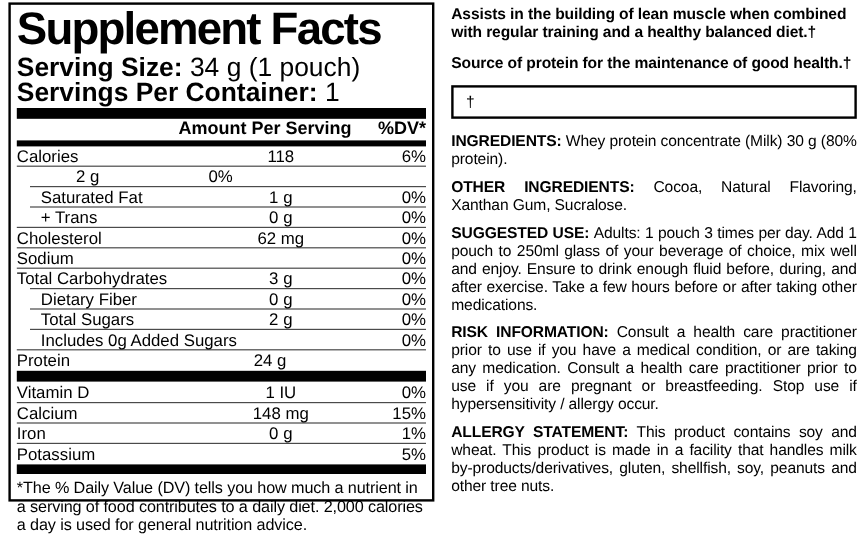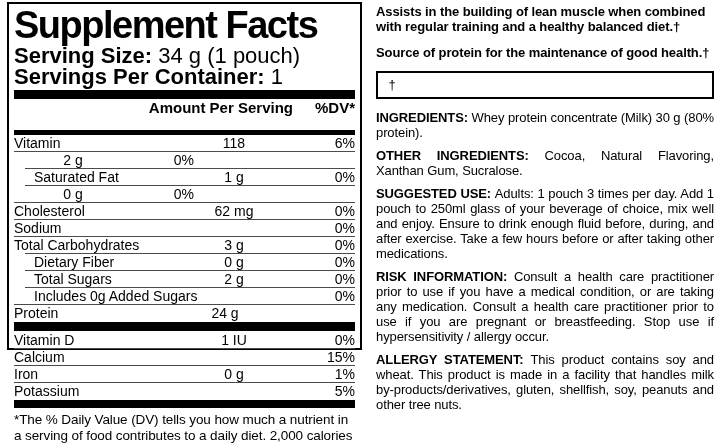--- a/index.html
+++ b/index.html
@@ -3,36 +3,36 @@
 <meta charset="utf-8">
 <style>
   html,body{margin:0;padding:0;background:#fff;}
   .page{
     position:relative;width:720px;height:445px;background:#ffffff;
     font-family:"Liberation Sans",sans-serif;color:#000;overflow:hidden;
   }
 
   
   .facts-panel{
-    position:absolute;left:7px;top:2px;width:355px;height:348px;
+    position:absolute;left:7px;top:2px;width:355px;height:416px;
     border:2.5px solid #000;box-sizing:border-box;padding:1px 5px 0 5px;
     background:#fff;
   }
   .sf-title{
     font-size:38px;font-weight:bold;letter-spacing:-1.5px;line-height:40px;
     white-space:nowrap;
   }
   .serving-line{font-size:22px;line-height:21px;white-space:nowrap;}
   .serving-line .b{font-weight:bold;}
   .bar{background:#000;}
   .bar.thick{height:9px;margin-top:3px;}
   .bar.mid{height:5px;}
   .bar.thick2{height:9px;margin:1px 0;}
   .bar.thick3{height:8px;margin-top:1px;}
-  .col-header{display:flex;align-items:center;font-weight:bold;font-size:15px;line-height:17px;padding:0 0 14px 0;}
+  .col-header{display:flex;align-items:center;font-weight:bold;font-size:15px;line-height:17px;padding:0 0 1px 0;}
   .col-header .amt-h{margin-left:auto;}
   .col-header .dv-h{width:62px;text-align:right;}
   .nrow{display:flex;align-items:center;height:16px;font-size:14px;}
   .nrow .lbl{flex:1;white-space:nowrap;}
   .nrow.ind .lbl{padding-left:20px;}
   .nrow .amt{width:118px;text-align:center;white-space:nowrap;}
   .nrow .amt.pad{box-sizing:border-box;padding-right:18px;}
   .nrow .dv{width:62px;text-align:right;white-space:nowrap;}
   .hl{height:1px;background:#4a4a4a;}
   .hl.ind{margin-left:11px;}
@@ -72,37 +72,38 @@
 
     <div class="bar thick"></div>
 
     <div class="col-header">
       <span class="amt-h">Amount Per Serving</span>
       <span class="dv-h">%DV*</span>
     </div>
     <div class="bar mid"></div>
 
     <div class="nrow">
-      <span class="lbl">Vitamin</span>
+      <span class="lbl">Calories</span>
       <span class="amt">118</span>
       <span class="dv">6%</span>
     </div>
     <div class="hl"></div>
     <div class="nrow">
       <span class="amt">2 g</span>
       <span class="dv">0%</span>
     </div>
     <div class="hl ind"></div>
     <div class="nrow ind">
       <span class="lbl">Saturated Fat</span>
       <span class="amt">1 g</span>
       <span class="dv">0%</span>
     </div>
     <div class="hl ind"></div>
     <div class="nrow ind">
+      <span class="lbl">+ Trans</span>
       <span class="amt">0 g</span>
       <span class="dv">0%</span>
     </div>
     <div class="hl"></div>
     <div class="nrow">
       <span class="lbl">Cholesterol</span>
       <span class="amt">62 mg</span>
       <span class="dv">0%</span>
     </div>
     <div class="hl"></div>
@@ -144,20 +145,21 @@
     <div class="bar thick2"></div>
 
     <div class="nrow">
       <span class="lbl">Vitamin D</span>
       <span class="amt">1 IU</span>
       <span class="dv">0%</span>
     </div>
     <div class="hl"></div>
     <div class="nrow">
       <span class="lbl">Calcium</span>
+      <span class="amt">148 mg</span>
       <span class="dv">15%</span>
     </div>
     <div class="hl"></div>
     <div class="nrow">
       <span class="lbl">Iron</span>
       <span class="amt">0 g</span>
       <span class="dv">1%</span>
     </div>
     <div class="hl"></div>
     <div class="nrow">

